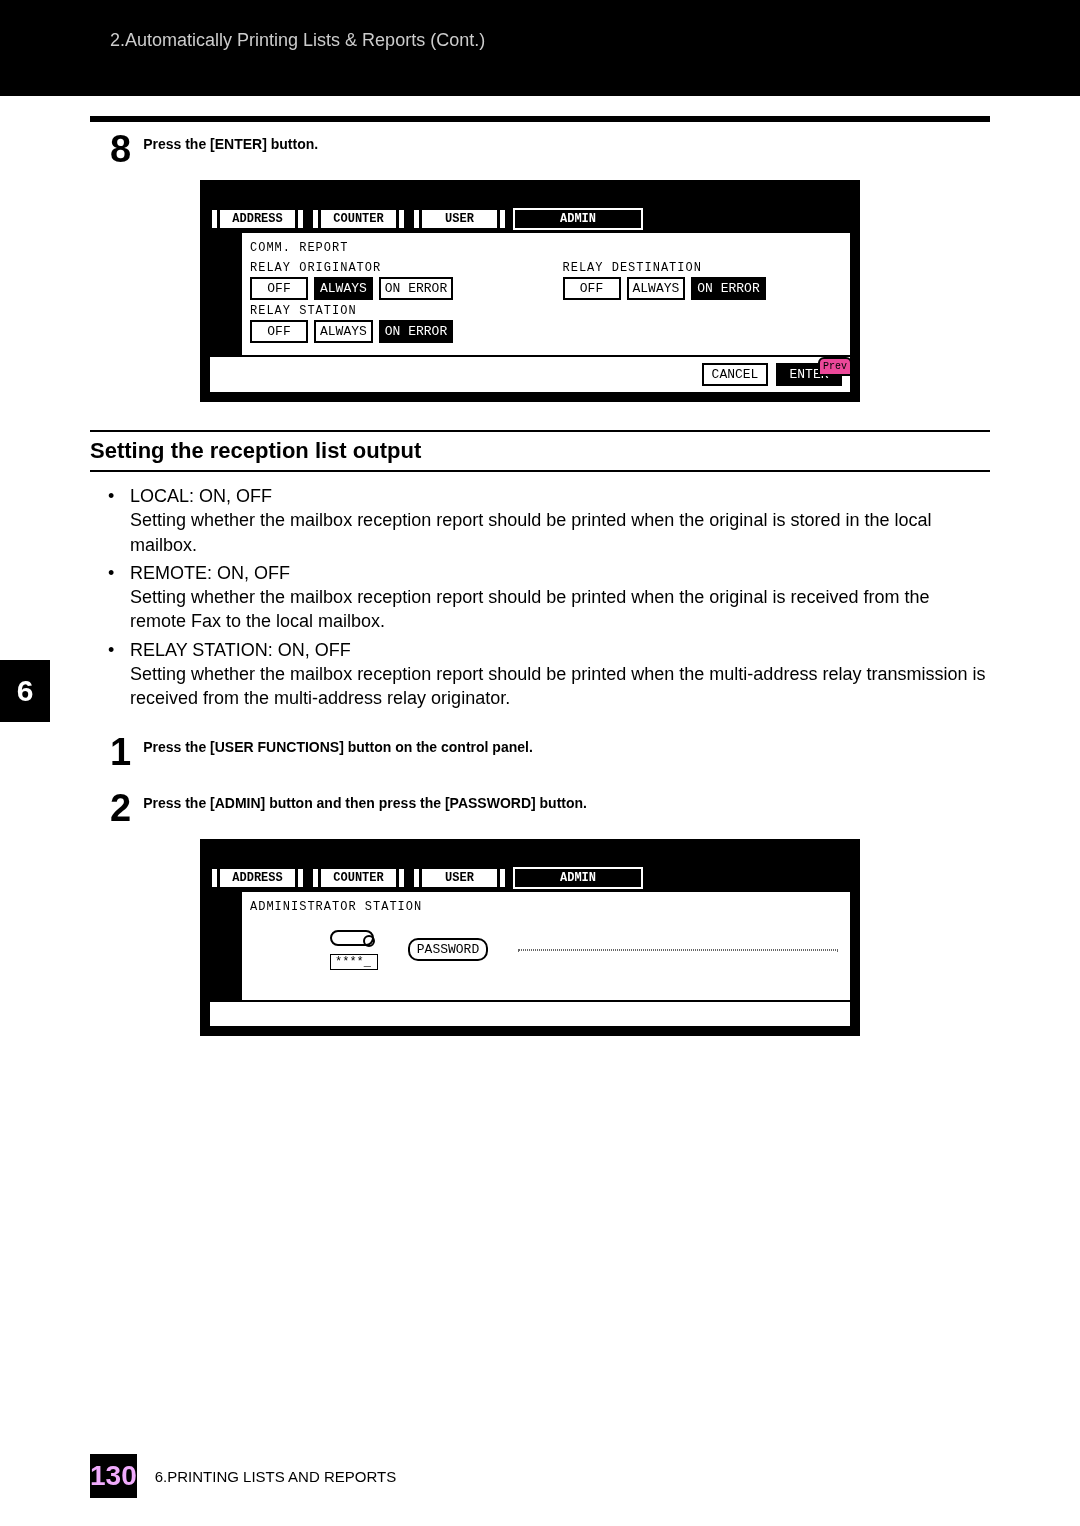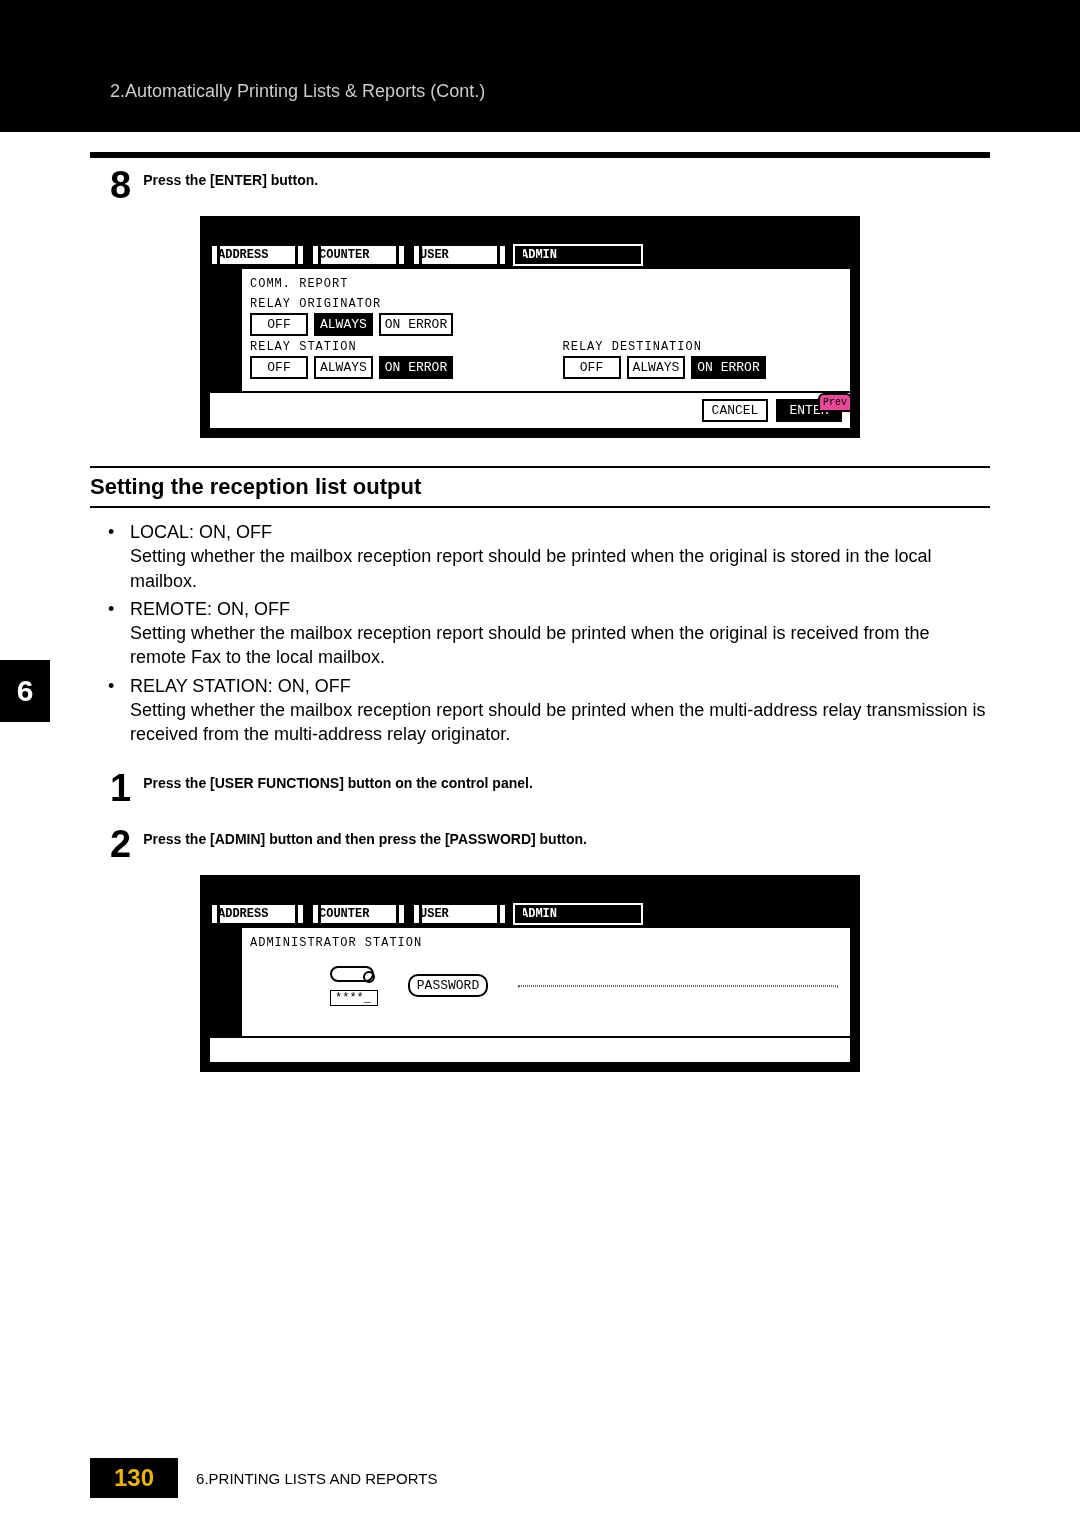--- a/index.html
+++ b/index.html
@@ -14,23 +14,23 @@
     position: absolute;
     top: 0; left: 0; right: 0; bottom: 0;
     background: #fff;
     margin: 0;
   }
   .top-bar {
     background: #000;
     color: #ccc;
     font-size: 18px;
     padding: 30px 0 30px 110px;
-    height: 132px;
-    display: flex;
-    align-items: flex-end;
+    height: 96px;
+    display: flex;
+    align-items: flex-start;
   }
   .content {
     padding: 20px 90px 0 90px;
   }
   .thick-rule {
     height: 6px;
     background: #000;
     margin-bottom: 8px;
   }
   .step {
@@ -64,20 +64,21 @@
     margin-bottom: 2px;
   }
   .tab {
     background: #fff;
     color: #000;
     border: 2px solid #000;
     padding: 2px 6px;
     font-weight: bold;
     font-size: 12px;
     width: 95px;
+    text-align: center;
     position: relative;
   }
   .tab::before, .tab::after {
     content: "";
     position: absolute;
     top: 0; bottom: 0;
     width: 3px;
     background: #000;
   }
   .tab::before { left: 5px; }
@@ -91,21 +92,20 @@
   .panel {
     background: #fff;
     color: #000;
     padding: 4px 4px 8px 8px;
     border-top: 1px solid #000;
     margin-left: 32px;
   }
   .panel-row {
     display: flex;
     gap: 29px;
-    align-items: flex-end;
   }
   .panel-col { flex: 1; }
   .panel-label {
     font-size: 12px;
     margin: 4px 0 2px 0;
     letter-spacing: 1px;
   }
   .btn-group {
     display: flex;
     gap: 6px;
@@ -189,24 +189,24 @@
   .page-footer {
     position: absolute;
     bottom: 28px;
     left: 90px;
     display: flex;
     align-items: center;
     gap: 18px;
   }
   .page-num-box {
     background: #000;
-    color: #eab308;
-    font-size: 24px;
-    font-weight: bold;
-    padding: 6px 24px;
+    color: #f0abfc;
+    font-size: 28px;
+    font-weight: bold;
+    padding: 6px 0;
   }
   .footer-text {
     font-size: 15px;
   }
   
   .pw-row {
     display: flex;
     align-items: center;
     gap: 30px;
     padding: 14px 8px 22px 80px;

